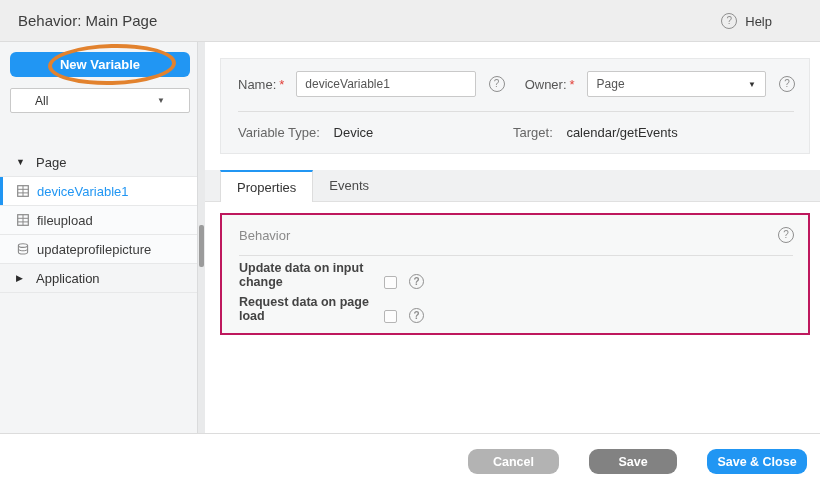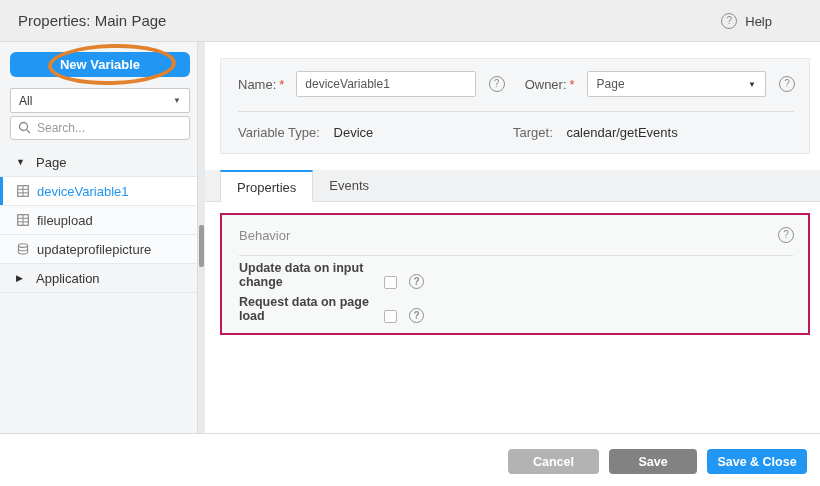--- a/index.html
+++ b/index.html
@@ -46,21 +46,21 @@
     font-size:13px; font-weight:bold; font-family:inherit; cursor:pointer;
   }
   .annotation-oval {
     position:absolute; left:48px; top:2px; width:128px; height:41px;
     border:4px solid #e2822e; border-radius:50%;
     transform:rotate(-1.5deg); pointer-events:none; z-index:5;
   }
   .filter-select {
     position:absolute; left:10px; top:46px; width:180px; height:25px;
     background:#fff; border:1px solid #c9c9c9; border-radius:2px;
-    display:flex; align-items:center; padding:0 8px; font-size:12px;
+    display:flex; align-items:center; padding:0 24px; font-size:12px;
     color:#333; cursor:pointer;
   }
   .filter-select .arrow { margin-left:auto; font-size:8px; color:#555; }
   .search-wrap {
     position:absolute; left:10px; top:74px; width:180px; height:24px;
   }
   .search-wrap svg { position:absolute; left:8px; top:5px; }
   .search-input {
     width:100%; height:100%; border:1px solid #c9c9c9; border-radius:3px;
     background:#fff; padding:0 6px 0 26px; font-size:12px; color:#555;
@@ -155,55 +155,49 @@
   .opt-row .help-circle { margin-left:12px; width:15px; height:15px; line-height:13px; }
 
   
   .footer {
     position:absolute; left:0; top:433px; width:820px; height:53px;
     background:#fff; border-top:1px solid #dcdcdc;
     display:flex; justify-content:flex-end; align-items:flex-start;
     gap:10px; padding:15px 13px 0 0;
   }
   .btn {
-    height:25px; border:none; border-radius:4px; color:#fff;
+    height:25px; border:none; border-radius:9px; color:#fff;
     font-size:12.5px; font-weight:bold; font-family:inherit; cursor:pointer;
     padding:0 18px;
+    margin-left:20px;
   }
   .btn-cancel { background:#b3b3b3; width:91px; }
   .btn-save { background:#828282; width:88px; }
   .btn-saveclose { background:#2196f3; width:100px; padding:0 8px; }
 </style>
 </head>
 <body>
 
 <div class="header">
-  <div class="title">Properties: Main Page</div>
+  <div class="title">Behavior: Main Page</div>
   <div class="help">
     <span class="help-circle">?</span>
     <span class="help-text">Help</span>
   </div>
 </div>
 
 <div class="sidebar">
   <button class="new-var-btn">New Variable</button>
   <div class="annotation-oval"></div>
 
   <div class="filter-select">
     <span>All</span>
     <span class="arrow">▼</span>
   </div>
 
-  <div class="search-wrap">
-    <svg width="13" height="13" viewBox="0 0 13 13">
-      <circle cx="5.5" cy="5.5" r="4" fill="none" stroke="#8a8a8a" stroke-width="1.3"></circle>
-      <line x1="8.6" y1="8.6" x2="12" y2="12" stroke="#8a8a8a" stroke-width="1.3"></line>
-    </svg>
-    <input class="search-input" type="text" placeholder="Search..." style="">
-  </div>
 
   <div class="tree">
     <div class="tree-row">
       <span class="tri">▼</span>
       <span class="glabel">Page</span>
     </div>
     <div class="tree-row tree-item selected">
       <svg class="vicon" viewBox="0 0 12 12">
         <rect x="0.7" y="0.7" width="10.6" height="10.6" fill="none" stroke="#8a8a8a" stroke-width="1.2"></rect>
         <line x1="0.7" y1="4.3" x2="11.3" y2="4.3" stroke="#8a8a8a" stroke-width="1"></line>

